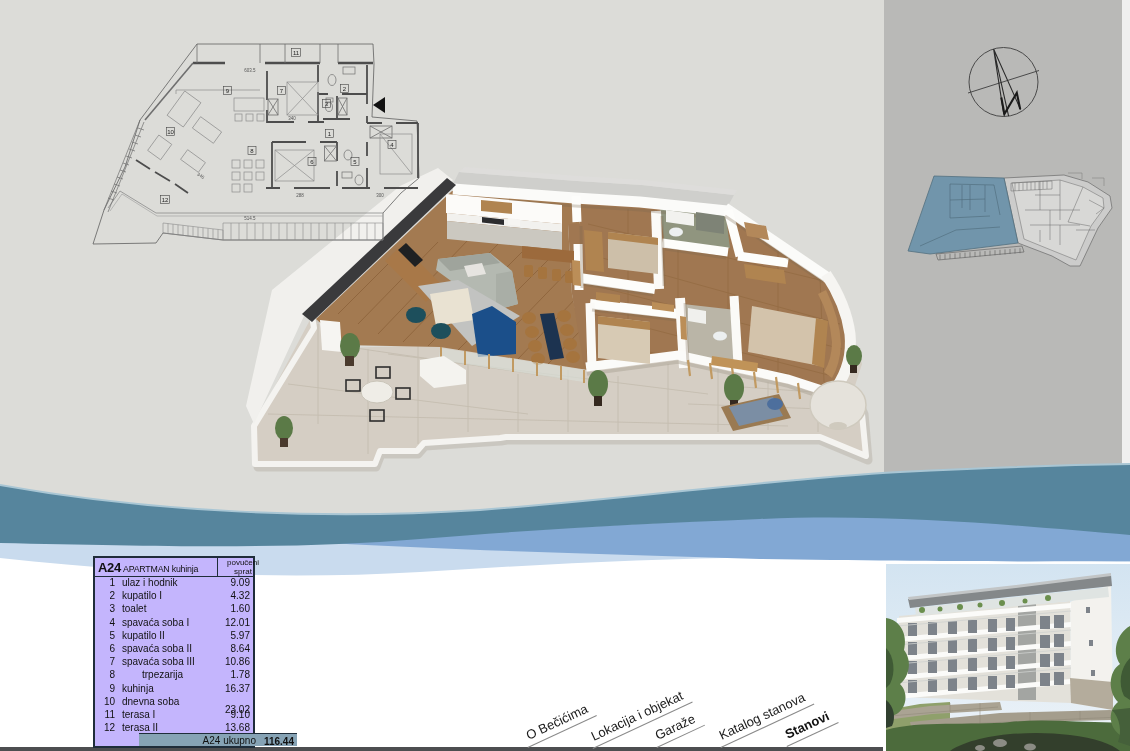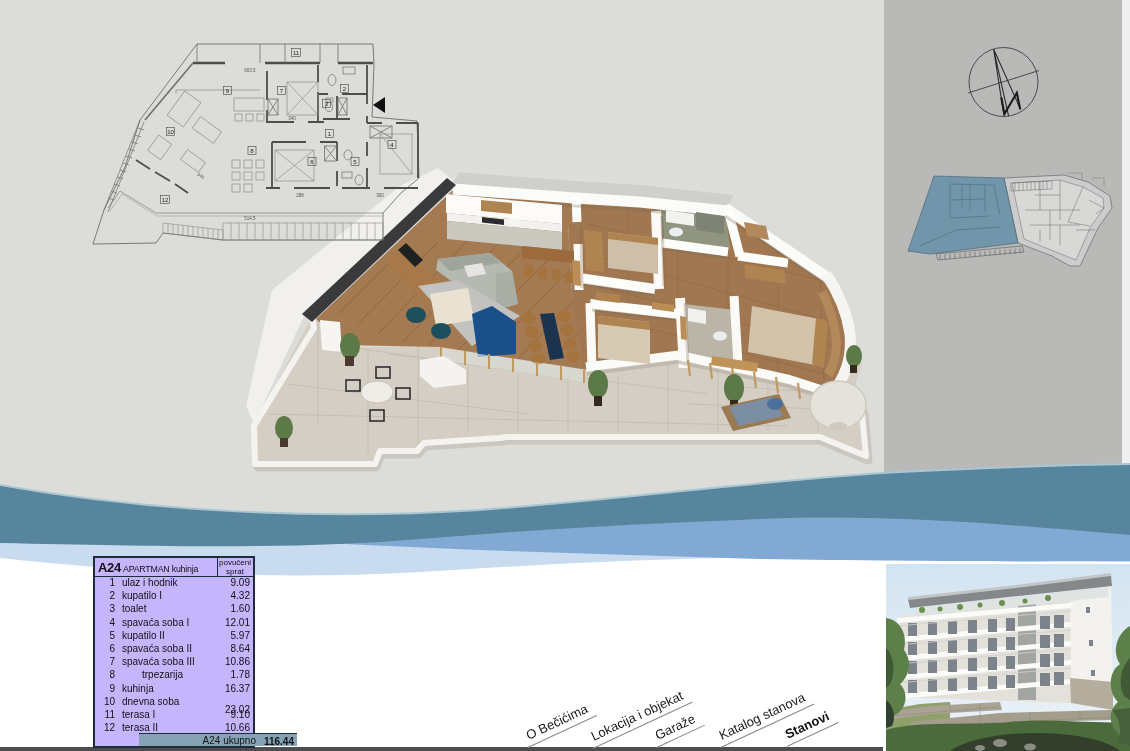--- a/index.html
+++ b/index.html
@@ -27,21 +27,21 @@
   <path d="M0,45 C150,72 320,80 480,70 C640,58 760,40 900,32 C1000,27 1060,25 1130,24" fill="none" stroke="#a9c6d4" stroke-width="2"></path>
 </svg>
 
 <div class="abs" style="left:0;top:747px;width:883px;height:4px;background:#4d4e50;"></div>
 
 <div class="abs" style="left:93px;top:556px;width:158px;height:188px;background:#c4b5fd;border:2px solid #1f2d3a;font-size:10px;color:#111;">
 
   <div class="abs" style="left:0;top:0;width:158px;height:18px;border-bottom:1.5px solid #1f2d3a;">
     <span class="abs" style="left:3px;top:2px;font-size:13px;font-weight:bold;letter-spacing:-0.3px;">A24</span>
     <span class="abs" style="left:28px;top:5.5px;font-size:8.8px;letter-spacing:-0.2px;">APARTMAN kuhinja</span>
-    <span class="abs" style="left:122px;top:0;width:34px;text-align:center;font-size:8px;line-height:9px;border-left:1px solid #1f2d3a;height:18px;">povučeni<br>sprat</span>
+    <span class="abs" style="left:122px;top:0;width:34px;text-align:center;font-size:8px;line-height:9px;border-left:1px solid #1f2d3a;height:18px;padding-left:8px;">povučeni<br>sprat</span>
   </div>
 
   <div class="abs" style="left:0;top:19px;width:158px;">
     <div style="height:13.2px;position:relative;">
         <span class="abs" style="left:6px;width:14px;text-align:right;">1</span>
         <span class="abs" style="left:27px;">ulaz i hodnik</span>
         <span class="abs" style="right:3px;">9.09</span>
       </div>
     <div style="height:13.2px;position:relative;">
         <span class="abs" style="left:6px;width:14px;text-align:right;">2</span>
@@ -89,21 +89,21 @@
         <span class="abs" style="right:3px;margin-top:8px;">23.02</span>
       </div>
     <div style="height:13.2px;position:relative;">
         <span class="abs" style="left:6px;width:14px;text-align:right;">11</span>
         <span class="abs" style="left:27px;">terasa I</span>
         <span class="abs" style="right:3px;">9.10</span>
       </div>
     <div style="height:13.2px;position:relative;">
         <span class="abs" style="left:6px;width:14px;text-align:right;">12</span>
         <span class="abs" style="left:27px;">terasa II</span>
-        <span class="abs" style="right:3px;">10.66</span>
+        <span class="abs" style="right:3px;">13.68</span>
       </div>
   </div>
 
   <div class="abs" style="left:0;bottom:0;width:158px;height:12.5px;background:#86a3b5;border-top:1.5px solid #1f2d3a;margin-left:44px;">
     <span class="abs" style="right:41px;top:1px;">A24 ukupno</span>
     <span class="abs" style="right:3px;top:2px;font-weight:bold;font-size:10px;">116.44</span>
   </div>
 </div>
 
 <div class="abs" style="left:528px;top:730px;transform:rotate(-25deg);transform-origin:0 100%;font-size:13px;line-height:14px;color:#1a1a1a;border-bottom:1px solid #8a8a8a;padding:0 6px 3px 4px;white-space:nowrap;">O Bečićima</div>

